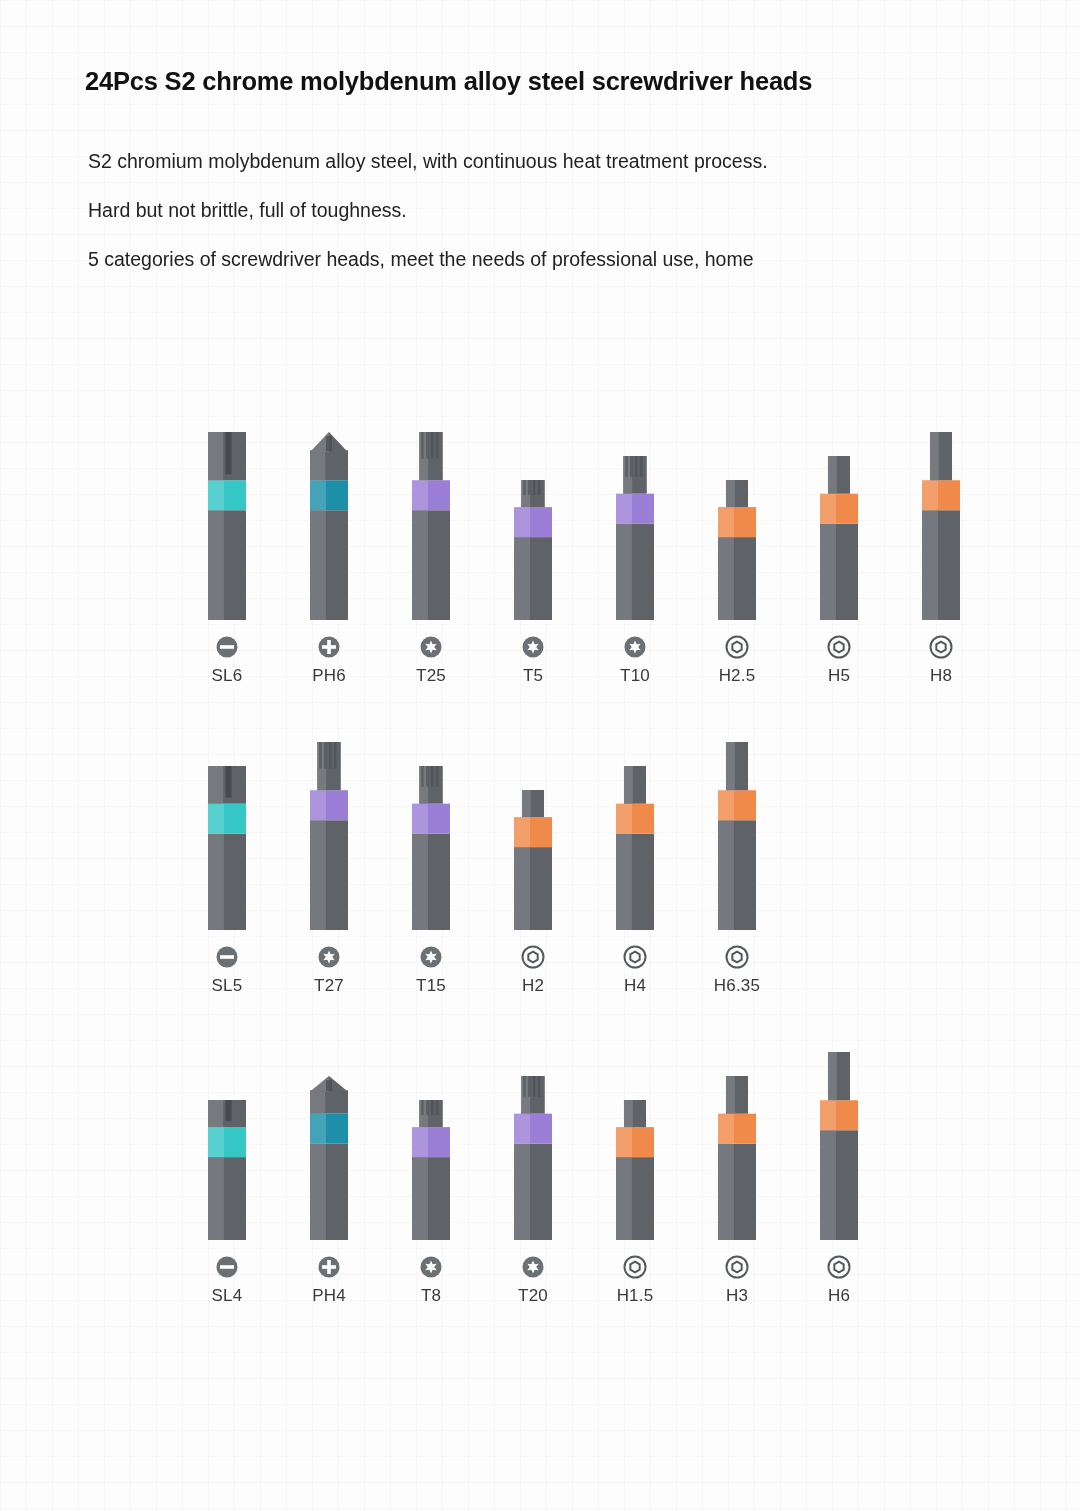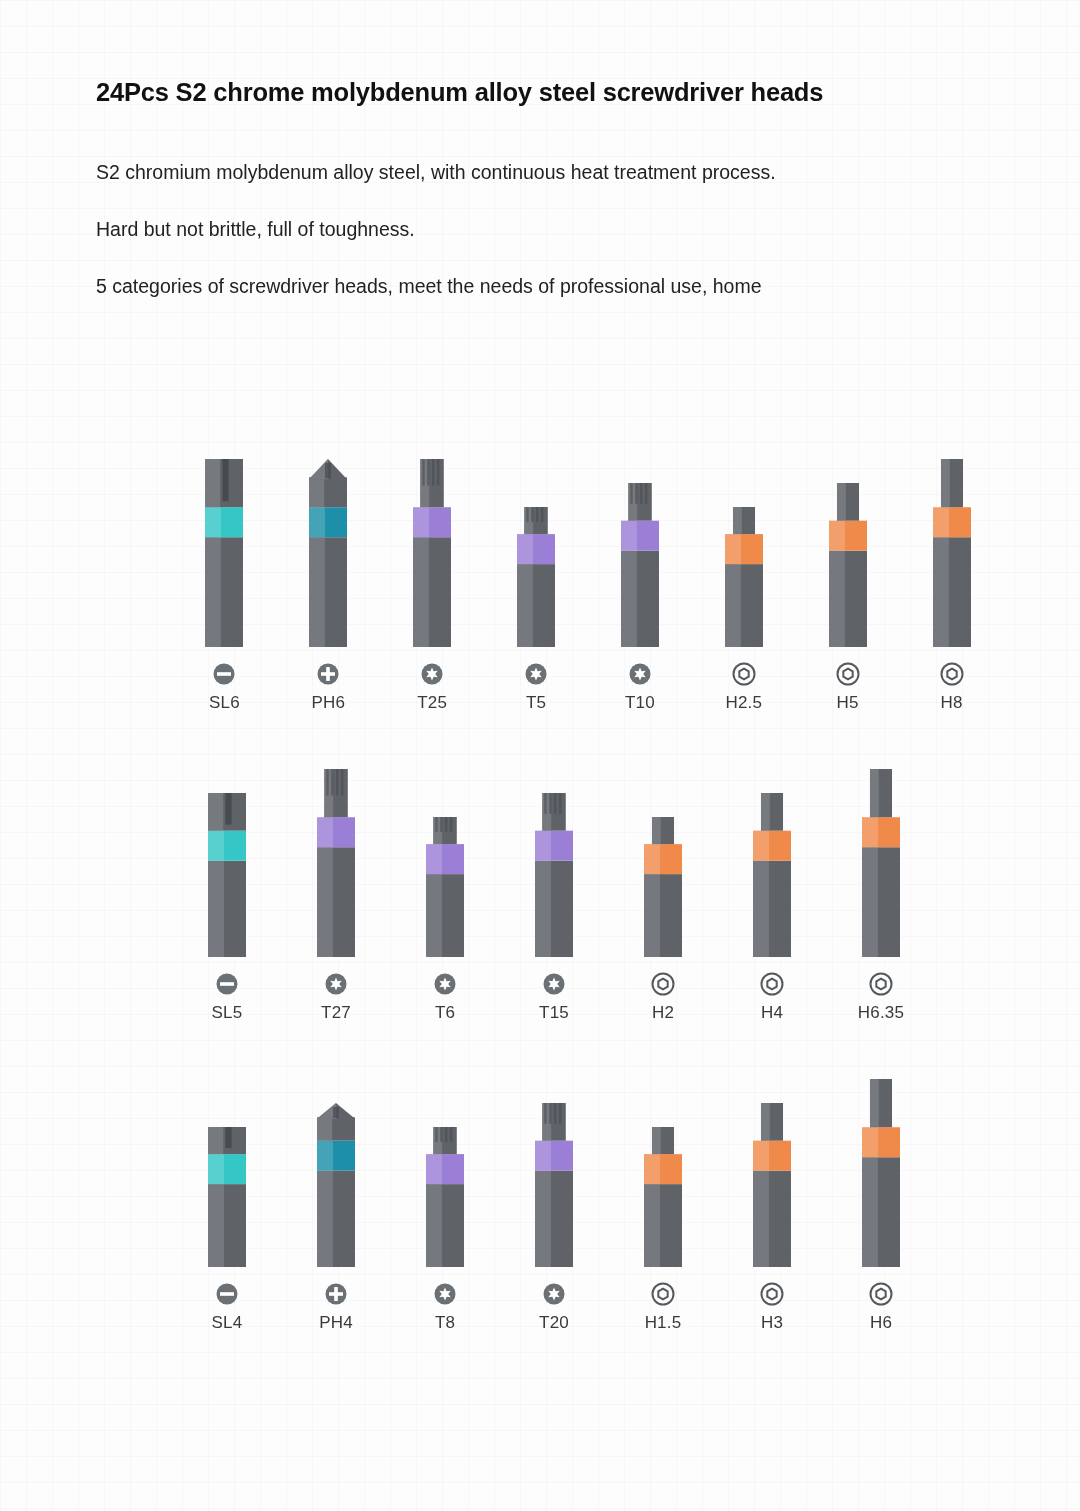--- a/index.html
+++ b/index.html
@@ -26,41 +26,41 @@
     pointer-events: none;
   }
   .content {
     position: relative;
     padding: 0 80px;
   }
   h1.title {
     font-size: 25.5px;
     font-weight: bold;
     letter-spacing: -0.2px;
-    margin: 16px;
+    margin: 5px;
     padding-top: 62px;
     color: #111;
   }
   .desc {
     margin-top: 45px;
     font-size: 19.5px;
     line-height: 41px;
     color: #222;
     font-weight: 400;
   }
-  .desc p { margin: 16px; }
+  .desc p { margin: 8px; }
 
   .rows {
     margin-top: 140px;
   }
   .bit-row {
     display: flex;
     justify-content: flex-start;
     align-items: flex-end;
-    gap: 7px;
+    gap: 0;
     margin-bottom: 44px;
     padding-left: 96px;
   }
   .bit-cell {
     width: 102px;
     display: flex;
     flex-direction: column;
     align-items: center;
   }
   .bit-art {
@@ -311,40 +311,165 @@
           <div class="profile">
             <svg width="26" height="26" viewBox="0 0 26 26">
               <circle cx="13" cy="13" r="10.5" fill="#6b7074"></circle>
               <polygon points="13,6.4 14.6,10.228718707889795 18.715767664977292,9.7 16.2,13 18.715767664977296,16.299999999999997 14.600000000000001,15.771281292110203 13,19.6 11.4,15.771281292110205 7.284232335022707,16.3 9.8,13 7.284232335022702,9.700000000000005 11.399999999999999,10.228718707889797 " fill="#ffffff"></polygon>
             </svg>
           </div>
           <div class="label">T27</div>
         </div>
         <div class="bit-cell">
           <div class="bit-art">
+            <svg width="70" height="172" viewBox="0 0 70 172">
+              <rect x="16" y="75.68" width="38" height="96.32" fill="#5f6368"></rect>
+              <rect x="16" y="75.68" width="15.959999999999999" height="96.32" fill="#868b90" opacity="0.55"></rect>
+              <rect x="16" y="45.68000000000001" width="38" height="30" fill="#9b7ed6"></rect>
+              <rect x="16" y="45.68000000000001" width="15.959999999999999" height="30" fill="#ffffff" opacity="0.18"></rect>
+              <rect x="23.22" y="8" width="23.56" height="37.68000000000001" fill="#5f6368"></rect>
+              <rect x="23.22" y="8" width="8.9528" height="37.68000000000001" fill="#868b90" opacity="0.6"></rect>
+              <rect x="25.22" y="8" width="2.445" height="20.724000000000004" fill="#454a4e" opacity="0.55"></rect>
+              <rect x="30.11" y="8" width="2.445" height="20.724000000000004" fill="#454a4e" opacity="0.55"></rect>
+              <rect x="35" y="8" width="2.445" height="20.724000000000004" fill="#454a4e" opacity="0.55"></rect>
+              <rect x="39.89" y="8" width="2.445" height="20.724000000000004" fill="#454a4e" opacity="0.55"></rect>
+            </svg>
+          </div>
+          <div class="profile">
+            <svg width="26" height="26" viewBox="0 0 26 26">
+              <circle cx="13" cy="13" r="10.5" fill="#6b7074"></circle>
+              <polygon points="13,6.4 14.6,10.228718707889795 18.715767664977292,9.7 16.2,13 18.715767664977296,16.299999999999997 14.600000000000001,15.771281292110203 13,19.6 11.4,15.771281292110205 7.284232335022707,16.3 9.8,13 7.284232335022702,9.700000000000005 11.399999999999999,10.228718707889797 " fill="#ffffff"></polygon>
+            </svg>
+          </div>
+          <div class="label">T15</div>
+        </div>
+        <div class="bit-cell">
+          <div class="bit-art">
+            <svg width="70" height="148" viewBox="0 0 70 148">
+              <rect x="16" y="65.12" width="38" height="82.88" fill="#5f6368"></rect>
+              <rect x="16" y="65.12" width="15.959999999999999" height="82.88" fill="#868b90" opacity="0.55"></rect>
+              <rect x="16" y="35.120000000000005" width="38" height="30" fill="#f08a4b"></rect>
+              <rect x="16" y="35.120000000000005" width="15.959999999999999" height="30" fill="#ffffff" opacity="0.18"></rect>
+              <rect x="23.98" y="8" width="22.04" height="27.120000000000005" fill="#5f6368"></rect>
+              <rect x="23.98" y="8" width="8.816" height="27.120000000000005" fill="#868b90" opacity="0.6"></rect>
+            </svg>
+          </div>
+          <div class="profile">
+            <svg width="26" height="26" viewBox="0 0 26 26">
+              <circle cx="13" cy="13" r="10.5" fill="none" stroke="#55595d" stroke-width="2"></circle>
+              <polygon points="13,7.6 17.676537180435968,10.3 17.676537180435968,15.7 13,18.4 8.323462819564032,15.700000000000003 8.323462819564028,10.300000000000002 " fill="none" stroke="#55595d" stroke-width="2"></polygon>
+            </svg>
+          </div>
+          <div class="label">H2</div>
+        </div>
+        <div class="bit-cell">
+          <div class="bit-art">
+            <svg width="70" height="172" viewBox="0 0 70 172">
+              <rect x="16" y="75.68" width="38" height="96.32" fill="#5f6368"></rect>
+              <rect x="16" y="75.68" width="15.959999999999999" height="96.32" fill="#868b90" opacity="0.55"></rect>
+              <rect x="16" y="45.68000000000001" width="38" height="30" fill="#f08a4b"></rect>
+              <rect x="16" y="45.68000000000001" width="15.959999999999999" height="30" fill="#ffffff" opacity="0.18"></rect>
+              <rect x="23.98" y="8" width="22.04" height="37.68000000000001" fill="#5f6368"></rect>
+              <rect x="23.98" y="8" width="8.816" height="37.68000000000001" fill="#868b90" opacity="0.6"></rect>
+            </svg>
+          </div>
+          <div class="profile">
+            <svg width="26" height="26" viewBox="0 0 26 26">
+              <circle cx="13" cy="13" r="10.5" fill="none" stroke="#55595d" stroke-width="2"></circle>
+              <polygon points="13,7.6 17.676537180435968,10.3 17.676537180435968,15.7 13,18.4 8.323462819564032,15.700000000000003 8.323462819564028,10.300000000000002 " fill="none" stroke="#55595d" stroke-width="2"></polygon>
+            </svg>
+          </div>
+          <div class="label">H4</div>
+        </div>
+        <div class="bit-cell">
+          <div class="bit-art">
+            <svg width="70" height="196" viewBox="0 0 70 196">
+              <rect x="16" y="86.24" width="38" height="109.76" fill="#5f6368"></rect>
+              <rect x="16" y="86.24" width="15.959999999999999" height="109.76" fill="#868b90" opacity="0.55"></rect>
+              <rect x="16" y="56.239999999999995" width="38" height="30" fill="#f08a4b"></rect>
+              <rect x="16" y="56.239999999999995" width="15.959999999999999" height="30" fill="#ffffff" opacity="0.18"></rect>
+              <rect x="23.98" y="8" width="22.04" height="48.239999999999995" fill="#5f6368"></rect>
+              <rect x="23.98" y="8" width="8.816" height="48.239999999999995" fill="#868b90" opacity="0.6"></rect>
+            </svg>
+          </div>
+          <div class="profile">
+            <svg width="26" height="26" viewBox="0 0 26 26">
+              <circle cx="13" cy="13" r="10.5" fill="none" stroke="#55595d" stroke-width="2"></circle>
+              <polygon points="13,7.6 17.676537180435968,10.3 17.676537180435968,15.7 13,18.4 8.323462819564032,15.700000000000003 8.323462819564028,10.300000000000002 " fill="none" stroke="#55595d" stroke-width="2"></polygon>
+            </svg>
+          </div>
+          <div class="label">H6.35</div>
+        </div>
+      </div>
+      <div class="bit-row">
+        <div class="bit-cell">
+          <div class="bit-art">
+            <svg width="70" height="148" viewBox="0 0 70 148">
+              <rect x="16" y="65.12" width="38" height="82.88" fill="#5f6368"></rect>
+              <rect x="16" y="65.12" width="15.959999999999999" height="82.88" fill="#868b90" opacity="0.55"></rect>
+              <rect x="16" y="35.120000000000005" width="38" height="30" fill="#35c6c6"></rect>
+              <rect x="16" y="35.120000000000005" width="15.959999999999999" height="30" fill="#ffffff" opacity="0.18"></rect>
+              <rect x="16" y="8" width="38" height="27.120000000000005" fill="#5f6368"></rect>
+              <rect x="16" y="8" width="15.200000000000001" height="27.120000000000005" fill="#868b90" opacity="0.6"></rect>
+              <rect x="33.480000000000004" y="8" width="6.08" height="21.120000000000005" fill="#3f4347" opacity="0.75"></rect>
+            </svg>
+          </div>
+          <div class="profile">
+            <svg width="26" height="26" viewBox="0 0 26 26">
+              <circle cx="13" cy="13" r="10.5" fill="#6b7074"></circle>
+              <rect x="6" y="11.2" width="14" height="3.6" fill="#ffffff"></rect>
+            </svg>
+          </div>
+          <div class="label">SL4</div>
+        </div>
+        <div class="bit-cell">
+          <div class="bit-art">
+            <svg width="70" height="172" viewBox="0 0 70 172">
+              <rect x="16" y="75.68" width="38" height="96.32" fill="#5f6368"></rect>
+              <rect x="16" y="75.68" width="15.959999999999999" height="96.32" fill="#868b90" opacity="0.55"></rect>
+              <rect x="16" y="45.68000000000001" width="38" height="30" fill="#1d8fa8"></rect>
+              <rect x="16" y="45.68000000000001" width="15.959999999999999" height="30" fill="#ffffff" opacity="0.18"></rect>
+              <rect x="16" y="22.318400000000004" width="38" height="23.361600000000003" fill="#5f6368"></rect>
+              <rect x="16" y="22.318400000000004" width="15.200000000000001" height="23.361600000000003" fill="#868b90" opacity="0.6"></rect>
+              <path d="M 16 23.8256 L 35 8 L 54 23.8256 Z" fill="#5f6368"></path>
+              <path d="M 16 23.8256 L 35 8 L 35 23.8256 Z" fill="#868b90" opacity="0.6"></path>
+              <path d="M 32 12 L 38 12 L 38 23.072000000000003 L 32 23.072000000000003 Z" fill="#474b4f" opacity="0.7"></path>
+            </svg>
+          </div>
+          <div class="profile">
+            <svg width="26" height="26" viewBox="0 0 26 26">
+              <circle cx="13" cy="13" r="10.5" fill="#6b7074"></circle>
+              <rect x="6" y="11.2" width="14" height="3.6" fill="#ffffff"></rect>
+              <rect x="11.2" y="6" width="3.6" height="14" fill="#ffffff"></rect>
+            </svg>
+          </div>
+          <div class="label">PH4</div>
+        </div>
+        <div class="bit-cell">
+          <div class="bit-art">
             <svg width="70" height="148" viewBox="0 0 70 148">
               <rect x="16" y="65.12" width="38" height="82.88" fill="#5f6368"></rect>
               <rect x="16" y="65.12" width="15.959999999999999" height="82.88" fill="#868b90" opacity="0.55"></rect>
               <rect x="16" y="35.120000000000005" width="38" height="30" fill="#9b7ed6"></rect>
               <rect x="16" y="35.120000000000005" width="15.959999999999999" height="30" fill="#ffffff" opacity="0.18"></rect>
               <rect x="23.22" y="8" width="23.56" height="27.120000000000005" fill="#5f6368"></rect>
               <rect x="23.22" y="8" width="8.9528" height="27.120000000000005" fill="#868b90" opacity="0.6"></rect>
               <rect x="25.22" y="8" width="2.445" height="14.916000000000004" fill="#454a4e" opacity="0.55"></rect>
               <rect x="30.11" y="8" width="2.445" height="14.916000000000004" fill="#454a4e" opacity="0.55"></rect>
               <rect x="35" y="8" width="2.445" height="14.916000000000004" fill="#454a4e" opacity="0.55"></rect>
               <rect x="39.89" y="8" width="2.445" height="14.916000000000004" fill="#454a4e" opacity="0.55"></rect>
             </svg>
           </div>
           <div class="profile">
             <svg width="26" height="26" viewBox="0 0 26 26">
               <circle cx="13" cy="13" r="10.5" fill="#6b7074"></circle>
               <polygon points="13,6.4 14.6,10.228718707889795 18.715767664977292,9.7 16.2,13 18.715767664977296,16.299999999999997 14.600000000000001,15.771281292110203 13,19.6 11.4,15.771281292110205 7.284232335022707,16.3 9.8,13 7.284232335022702,9.700000000000005 11.399999999999999,10.228718707889797 " fill="#ffffff"></polygon>
             </svg>
           </div>
-          <div class="label">T6</div>
+          <div class="label">T8</div>
         </div>
         <div class="bit-cell">
           <div class="bit-art">
             <svg width="70" height="172" viewBox="0 0 70 172">
               <rect x="16" y="75.68" width="38" height="96.32" fill="#5f6368"></rect>
               <rect x="16" y="75.68" width="15.959999999999999" height="96.32" fill="#868b90" opacity="0.55"></rect>
               <rect x="16" y="45.68000000000001" width="38" height="30" fill="#9b7ed6"></rect>
               <rect x="16" y="45.68000000000001" width="15.959999999999999" height="30" fill="#ffffff" opacity="0.18"></rect>
               <rect x="23.22" y="8" width="23.56" height="37.68000000000001" fill="#5f6368"></rect>
               <rect x="23.22" y="8" width="8.9528" height="37.68000000000001" fill="#868b90" opacity="0.6"></rect>
@@ -353,223 +478,75 @@
               <rect x="35" y="8" width="2.445" height="20.724000000000004" fill="#454a4e" opacity="0.55"></rect>
               <rect x="39.89" y="8" width="2.445" height="20.724000000000004" fill="#454a4e" opacity="0.55"></rect>
             </svg>
           </div>
           <div class="profile">
             <svg width="26" height="26" viewBox="0 0 26 26">
               <circle cx="13" cy="13" r="10.5" fill="#6b7074"></circle>
               <polygon points="13,6.4 14.6,10.228718707889795 18.715767664977292,9.7 16.2,13 18.715767664977296,16.299999999999997 14.600000000000001,15.771281292110203 13,19.6 11.4,15.771281292110205 7.284232335022707,16.3 9.8,13 7.284232335022702,9.700000000000005 11.399999999999999,10.228718707889797 " fill="#ffffff"></polygon>
             </svg>
           </div>
-          <div class="label">T15</div>
+          <div class="label">T20</div>
         </div>
         <div class="bit-cell">
           <div class="bit-art">
             <svg width="70" height="148" viewBox="0 0 70 148">
               <rect x="16" y="65.12" width="38" height="82.88" fill="#5f6368"></rect>
               <rect x="16" y="65.12" width="15.959999999999999" height="82.88" fill="#868b90" opacity="0.55"></rect>
               <rect x="16" y="35.120000000000005" width="38" height="30" fill="#f08a4b"></rect>
               <rect x="16" y="35.120000000000005" width="15.959999999999999" height="30" fill="#ffffff" opacity="0.18"></rect>
               <rect x="23.98" y="8" width="22.04" height="27.120000000000005" fill="#5f6368"></rect>
               <rect x="23.98" y="8" width="8.816" height="27.120000000000005" fill="#868b90" opacity="0.6"></rect>
             </svg>
           </div>
           <div class="profile">
             <svg width="26" height="26" viewBox="0 0 26 26">
               <circle cx="13" cy="13" r="10.5" fill="none" stroke="#55595d" stroke-width="2"></circle>
               <polygon points="13,7.6 17.676537180435968,10.3 17.676537180435968,15.7 13,18.4 8.323462819564032,15.700000000000003 8.323462819564028,10.300000000000002 " fill="none" stroke="#55595d" stroke-width="2"></polygon>
             </svg>
           </div>
-          <div class="label">H2</div>
+          <div class="label">H1.5</div>
         </div>
         <div class="bit-cell">
           <div class="bit-art">
             <svg width="70" height="172" viewBox="0 0 70 172">
               <rect x="16" y="75.68" width="38" height="96.32" fill="#5f6368"></rect>
               <rect x="16" y="75.68" width="15.959999999999999" height="96.32" fill="#868b90" opacity="0.55"></rect>
               <rect x="16" y="45.68000000000001" width="38" height="30" fill="#f08a4b"></rect>
               <rect x="16" y="45.68000000000001" width="15.959999999999999" height="30" fill="#ffffff" opacity="0.18"></rect>
               <rect x="23.98" y="8" width="22.04" height="37.68000000000001" fill="#5f6368"></rect>
               <rect x="23.98" y="8" width="8.816" height="37.68000000000001" fill="#868b90" opacity="0.6"></rect>
             </svg>
           </div>
           <div class="profile">
             <svg width="26" height="26" viewBox="0 0 26 26">
               <circle cx="13" cy="13" r="10.5" fill="none" stroke="#55595d" stroke-width="2"></circle>
               <polygon points="13,7.6 17.676537180435968,10.3 17.676537180435968,15.7 13,18.4 8.323462819564032,15.700000000000003 8.323462819564028,10.300000000000002 " fill="none" stroke="#55595d" stroke-width="2"></polygon>
             </svg>
           </div>
-          <div class="label">H4</div>
+          <div class="label">H3</div>
         </div>
         <div class="bit-cell">
           <div class="bit-art">
             <svg width="70" height="196" viewBox="0 0 70 196">
               <rect x="16" y="86.24" width="38" height="109.76" fill="#5f6368"></rect>
               <rect x="16" y="86.24" width="15.959999999999999" height="109.76" fill="#868b90" opacity="0.55"></rect>
               <rect x="16" y="56.239999999999995" width="38" height="30" fill="#f08a4b"></rect>
               <rect x="16" y="56.239999999999995" width="15.959999999999999" height="30" fill="#ffffff" opacity="0.18"></rect>
               <rect x="23.98" y="8" width="22.04" height="48.239999999999995" fill="#5f6368"></rect>
               <rect x="23.98" y="8" width="8.816" height="48.239999999999995" fill="#868b90" opacity="0.6"></rect>
             </svg>
           </div>
           <div class="profile">
             <svg width="26" height="26" viewBox="0 0 26 26">
               <circle cx="13" cy="13" r="10.5" fill="none" stroke="#55595d" stroke-width="2"></circle>
               <polygon points="13,7.6 17.676537180435968,10.3 17.676537180435968,15.7 13,18.4 8.323462819564032,15.700000000000003 8.323462819564028,10.300000000000002 " fill="none" stroke="#55595d" stroke-width="2"></polygon>
             </svg>
           </div>
-          <div class="label">H6.35</div>
-        </div>
-      </div>
-      <div class="bit-row">
-        <div class="bit-cell">
-          <div class="bit-art">
-            <svg width="70" height="148" viewBox="0 0 70 148">
-              <rect x="16" y="65.12" width="38" height="82.88" fill="#5f6368"></rect>
-              <rect x="16" y="65.12" width="15.959999999999999" height="82.88" fill="#868b90" opacity="0.55"></rect>
-              <rect x="16" y="35.120000000000005" width="38" height="30" fill="#35c6c6"></rect>
-              <rect x="16" y="35.120000000000005" width="15.959999999999999" height="30" fill="#ffffff" opacity="0.18"></rect>
-              <rect x="16" y="8" width="38" height="27.120000000000005" fill="#5f6368"></rect>
-              <rect x="16" y="8" width="15.200000000000001" height="27.120000000000005" fill="#868b90" opacity="0.6"></rect>
-              <rect x="33.480000000000004" y="8" width="6.08" height="21.120000000000005" fill="#3f4347" opacity="0.75"></rect>
-            </svg>
-          </div>
-          <div class="profile">
-            <svg width="26" height="26" viewBox="0 0 26 26">
-              <circle cx="13" cy="13" r="10.5" fill="#6b7074"></circle>
-              <rect x="6" y="11.2" width="14" height="3.6" fill="#ffffff"></rect>
-            </svg>
-          </div>
-          <div class="label">SL4</div>
-        </div>
-        <div class="bit-cell">
-          <div class="bit-art">
-            <svg width="70" height="172" viewBox="0 0 70 172">
-              <rect x="16" y="75.68" width="38" height="96.32" fill="#5f6368"></rect>
-              <rect x="16" y="75.68" width="15.959999999999999" height="96.32" fill="#868b90" opacity="0.55"></rect>
-              <rect x="16" y="45.68000000000001" width="38" height="30" fill="#1d8fa8"></rect>
-              <rect x="16" y="45.68000000000001" width="15.959999999999999" height="30" fill="#ffffff" opacity="0.18"></rect>
-              <rect x="16" y="22.318400000000004" width="38" height="23.361600000000003" fill="#5f6368"></rect>
-              <rect x="16" y="22.318400000000004" width="15.200000000000001" height="23.361600000000003" fill="#868b90" opacity="0.6"></rect>
-              <path d="M 16 23.8256 L 35 8 L 54 23.8256 Z" fill="#5f6368"></path>
-              <path d="M 16 23.8256 L 35 8 L 35 23.8256 Z" fill="#868b90" opacity="0.6"></path>
-              <path d="M 32 12 L 38 12 L 38 23.072000000000003 L 32 23.072000000000003 Z" fill="#474b4f" opacity="0.7"></path>
-            </svg>
-          </div>
-          <div class="profile">
-            <svg width="26" height="26" viewBox="0 0 26 26">
-              <circle cx="13" cy="13" r="10.5" fill="#6b7074"></circle>
-              <rect x="6" y="11.2" width="14" height="3.6" fill="#ffffff"></rect>
-              <rect x="11.2" y="6" width="3.6" height="14" fill="#ffffff"></rect>
-            </svg>
-          </div>
-          <div class="label">PH4</div>
-        </div>
-        <div class="bit-cell">
-          <div class="bit-art">
-            <svg width="70" height="148" viewBox="0 0 70 148">
-              <rect x="16" y="65.12" width="38" height="82.88" fill="#5f6368"></rect>
-              <rect x="16" y="65.12" width="15.959999999999999" height="82.88" fill="#868b90" opacity="0.55"></rect>
-              <rect x="16" y="35.120000000000005" width="38" height="30" fill="#9b7ed6"></rect>
-              <rect x="16" y="35.120000000000005" width="15.959999999999999" height="30" fill="#ffffff" opacity="0.18"></rect>
-              <rect x="23.22" y="8" width="23.56" height="27.120000000000005" fill="#5f6368"></rect>
-              <rect x="23.22" y="8" width="8.9528" height="27.120000000000005" fill="#868b90" opacity="0.6"></rect>
-              <rect x="25.22" y="8" width="2.445" height="14.916000000000004" fill="#454a4e" opacity="0.55"></rect>
-              <rect x="30.11" y="8" width="2.445" height="14.916000000000004" fill="#454a4e" opacity="0.55"></rect>
-              <rect x="35" y="8" width="2.445" height="14.916000000000004" fill="#454a4e" opacity="0.55"></rect>
-              <rect x="39.89" y="8" width="2.445" height="14.916000000000004" fill="#454a4e" opacity="0.55"></rect>
-            </svg>
-          </div>
-          <div class="profile">
-            <svg width="26" height="26" viewBox="0 0 26 26">
-              <circle cx="13" cy="13" r="10.5" fill="#6b7074"></circle>
-              <polygon points="13,6.4 14.6,10.228718707889795 18.715767664977292,9.7 16.2,13 18.715767664977296,16.299999999999997 14.600000000000001,15.771281292110203 13,19.6 11.4,15.771281292110205 7.284232335022707,16.3 9.8,13 7.284232335022702,9.700000000000005 11.399999999999999,10.228718707889797 " fill="#ffffff"></polygon>
-            </svg>
-          </div>
-          <div class="label">T8</div>
-        </div>
-        <div class="bit-cell">
-          <div class="bit-art">
-            <svg width="70" height="172" viewBox="0 0 70 172">
-              <rect x="16" y="75.68" width="38" height="96.32" fill="#5f6368"></rect>
-              <rect x="16" y="75.68" width="15.959999999999999" height="96.32" fill="#868b90" opacity="0.55"></rect>
-              <rect x="16" y="45.68000000000001" width="38" height="30" fill="#9b7ed6"></rect>
-              <rect x="16" y="45.68000000000001" width="15.959999999999999" height="30" fill="#ffffff" opacity="0.18"></rect>
-              <rect x="23.22" y="8" width="23.56" height="37.68000000000001" fill="#5f6368"></rect>
-              <rect x="23.22" y="8" width="8.9528" height="37.68000000000001" fill="#868b90" opacity="0.6"></rect>
-              <rect x="25.22" y="8" width="2.445" height="20.724000000000004" fill="#454a4e" opacity="0.55"></rect>
-              <rect x="30.11" y="8" width="2.445" height="20.724000000000004" fill="#454a4e" opacity="0.55"></rect>
-              <rect x="35" y="8" width="2.445" height="20.724000000000004" fill="#454a4e" opacity="0.55"></rect>
-              <rect x="39.89" y="8" width="2.445" height="20.724000000000004" fill="#454a4e" opacity="0.55"></rect>
-            </svg>
-          </div>
-          <div class="profile">
-            <svg width="26" height="26" viewBox="0 0 26 26">
-              <circle cx="13" cy="13" r="10.5" fill="#6b7074"></circle>
-              <polygon points="13,6.4 14.6,10.228718707889795 18.715767664977292,9.7 16.2,13 18.715767664977296,16.299999999999997 14.600000000000001,15.771281292110203 13,19.6 11.4,15.771281292110205 7.284232335022707,16.3 9.8,13 7.284232335022702,9.700000000000005 11.399999999999999,10.228718707889797 " fill="#ffffff"></polygon>
-            </svg>
-          </div>
-          <div class="label">T20</div>
-        </div>
-        <div class="bit-cell">
-          <div class="bit-art">
-            <svg width="70" height="148" viewBox="0 0 70 148">
-              <rect x="16" y="65.12" width="38" height="82.88" fill="#5f6368"></rect>
-              <rect x="16" y="65.12" width="15.959999999999999" height="82.88" fill="#868b90" opacity="0.55"></rect>
-              <rect x="16" y="35.120000000000005" width="38" height="30" fill="#f08a4b"></rect>
-              <rect x="16" y="35.120000000000005" width="15.959999999999999" height="30" fill="#ffffff" opacity="0.18"></rect>
-              <rect x="23.98" y="8" width="22.04" height="27.120000000000005" fill="#5f6368"></rect>
-              <rect x="23.98" y="8" width="8.816" height="27.120000000000005" fill="#868b90" opacity="0.6"></rect>
-            </svg>
-          </div>
-          <div class="profile">
-            <svg width="26" height="26" viewBox="0 0 26 26">
-              <circle cx="13" cy="13" r="10.5" fill="none" stroke="#55595d" stroke-width="2"></circle>
-              <polygon points="13,7.6 17.676537180435968,10.3 17.676537180435968,15.7 13,18.4 8.323462819564032,15.700000000000003 8.323462819564028,10.300000000000002 " fill="none" stroke="#55595d" stroke-width="2"></polygon>
-            </svg>
-          </div>
-          <div class="label">H1.5</div>
-        </div>
-        <div class="bit-cell">
-          <div class="bit-art">
-            <svg width="70" height="172" viewBox="0 0 70 172">
-              <rect x="16" y="75.68" width="38" height="96.32" fill="#5f6368"></rect>
-              <rect x="16" y="75.68" width="15.959999999999999" height="96.32" fill="#868b90" opacity="0.55"></rect>
-              <rect x="16" y="45.68000000000001" width="38" height="30" fill="#f08a4b"></rect>
-              <rect x="16" y="45.68000000000001" width="15.959999999999999" height="30" fill="#ffffff" opacity="0.18"></rect>
-              <rect x="23.98" y="8" width="22.04" height="37.68000000000001" fill="#5f6368"></rect>
-              <rect x="23.98" y="8" width="8.816" height="37.68000000000001" fill="#868b90" opacity="0.6"></rect>
-            </svg>
-          </div>
-          <div class="profile">
-            <svg width="26" height="26" viewBox="0 0 26 26">
-              <circle cx="13" cy="13" r="10.5" fill="none" stroke="#55595d" stroke-width="2"></circle>
-              <polygon points="13,7.6 17.676537180435968,10.3 17.676537180435968,15.7 13,18.4 8.323462819564032,15.700000000000003 8.323462819564028,10.300000000000002 " fill="none" stroke="#55595d" stroke-width="2"></polygon>
-            </svg>
-          </div>
-          <div class="label">H3</div>
-        </div>
-        <div class="bit-cell">
-          <div class="bit-art">
-            <svg width="70" height="196" viewBox="0 0 70 196">
-              <rect x="16" y="86.24" width="38" height="109.76" fill="#5f6368"></rect>
-              <rect x="16" y="86.24" width="15.959999999999999" height="109.76" fill="#868b90" opacity="0.55"></rect>
-              <rect x="16" y="56.239999999999995" width="38" height="30" fill="#f08a4b"></rect>
-              <rect x="16" y="56.239999999999995" width="15.959999999999999" height="30" fill="#ffffff" opacity="0.18"></rect>
-              <rect x="23.98" y="8" width="22.04" height="48.239999999999995" fill="#5f6368"></rect>
-              <rect x="23.98" y="8" width="8.816" height="48.239999999999995" fill="#868b90" opacity="0.6"></rect>
-            </svg>
-          </div>
-          <div class="profile">
-            <svg width="26" height="26" viewBox="0 0 26 26">
-              <circle cx="13" cy="13" r="10.5" fill="none" stroke="#55595d" stroke-width="2"></circle>
-              <polygon points="13,7.6 17.676537180435968,10.3 17.676537180435968,15.7 13,18.4 8.323462819564032,15.700000000000003 8.323462819564028,10.300000000000002 " fill="none" stroke="#55595d" stroke-width="2"></polygon>
-            </svg>
-          </div>
           <div class="label">H6</div>
         </div>
       </div>
     </div>
 
 </div>
 
 </body></html>

